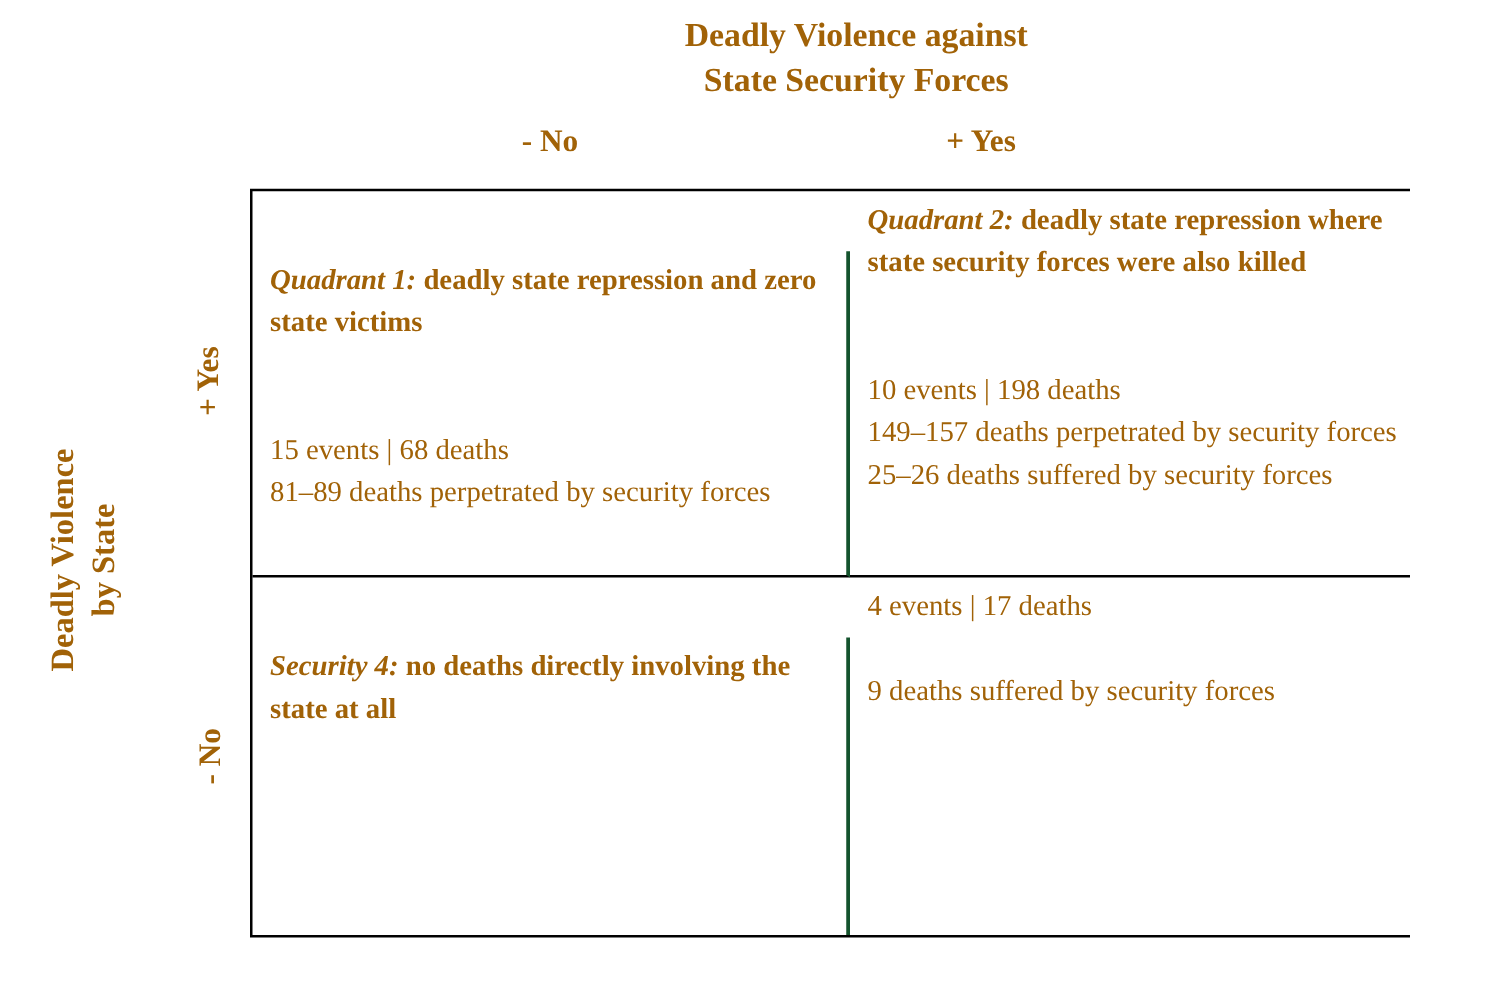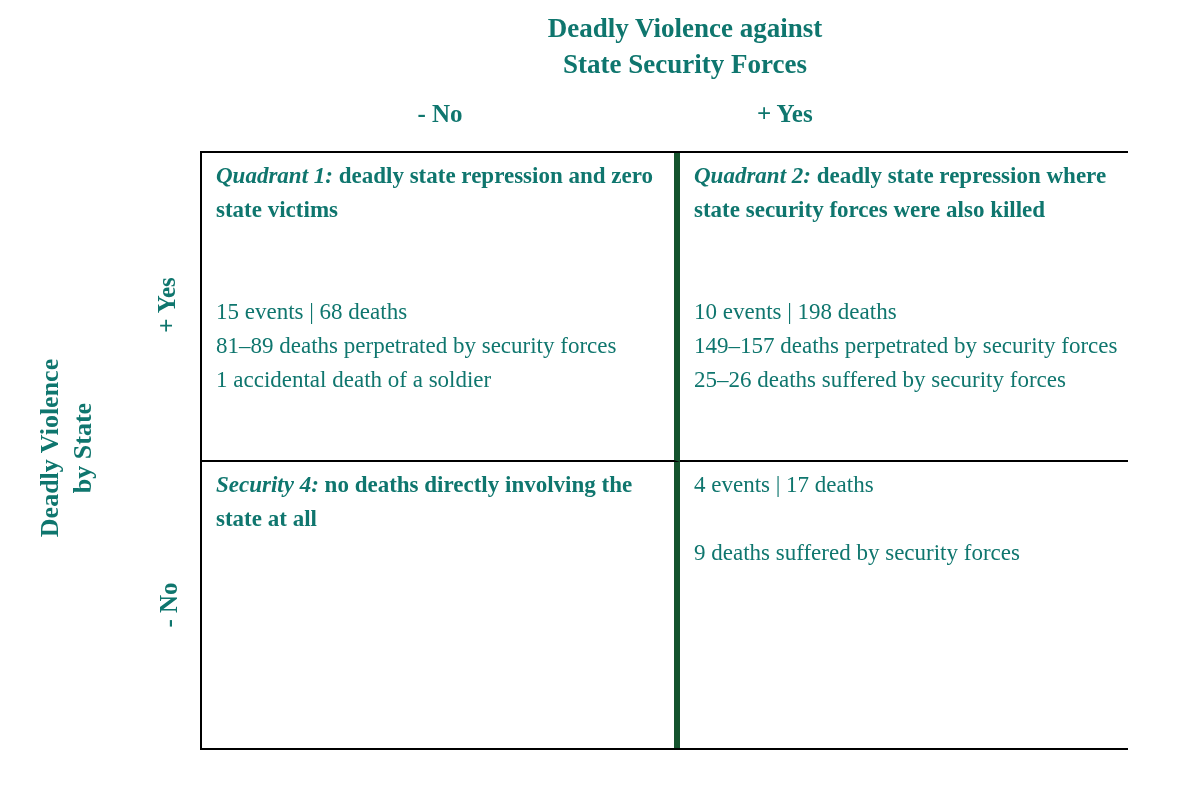--- a/index.html
+++ b/index.html
@@ -6,21 +6,21 @@
     margin: 0;
     padding: 0;
     background: #ffffff;
   }
   .canvas {
     position: relative;
     width: 1128px;
     height: 787px;
     background: #ffffff;
     font-family: "Liberation Serif", "DejaVu Serif", serif;
-    color: #0f766e;
+    color: #a16207;
     overflow: hidden;
   }
 
   
   .top-title {
     position: absolute;
     left: 200px;
     top: 10px;
     width: 970px;
     text-align: center;
@@ -87,21 +87,21 @@
     grid-template-columns: 478px 1fr;
     grid-template-rows: 309px 1fr;
   }
   .cell {
     box-sizing: border-box;
     padding: 6px 14px 0 14px;
     font-size: 23px;
     line-height: 34px;
     overflow: hidden;
   }
-  .cell.left-col  { border-right: 6px solid #14532d; }
+  .cell.left-col  { border-right: 3px solid #14532d; margin-top: 48px; }
   .cell.top-row   { border-bottom: 2px solid #000000; }
 
   .cell-header {
     height: 136px;
     font-weight: bold;
   }
   .qlabel { font-style: italic; }
   .cell-body .line { min-height: 34px; }
 </style>
 </head>
@@ -125,21 +125,20 @@
   <div class="row-header yes">+ Yes</div>
   <div class="row-header no">- No</div>
 
   <div class="matrix">
 
     <div class="cell left-col top-row">
       <div class="cell-header"><span class="qlabel">Quadrant 1:</span><span class="qtitle"> deadly state repression and zero state victims</span></div>
       <div class="cell-body">
         <div class="line">15 events | 68 deaths</div>
         <div class="line">81–89 deaths perpetrated by security forces</div>
-        <div class="line">1 accidental death of a soldier</div>
       </div>
     </div>
 
     <div class="cell top-row">
       <div class="cell-header"><span class="qlabel">Quadrant 2:</span><span class="qtitle"> deadly state repression where state security forces were also killed</span></div>
       <div class="cell-body">
         <div class="line">10 events | 198 deaths</div>
         <div class="line">149–157 deaths perpetrated by security forces</div>
         <div class="line">25–26 deaths suffered by security forces</div>
       </div>

